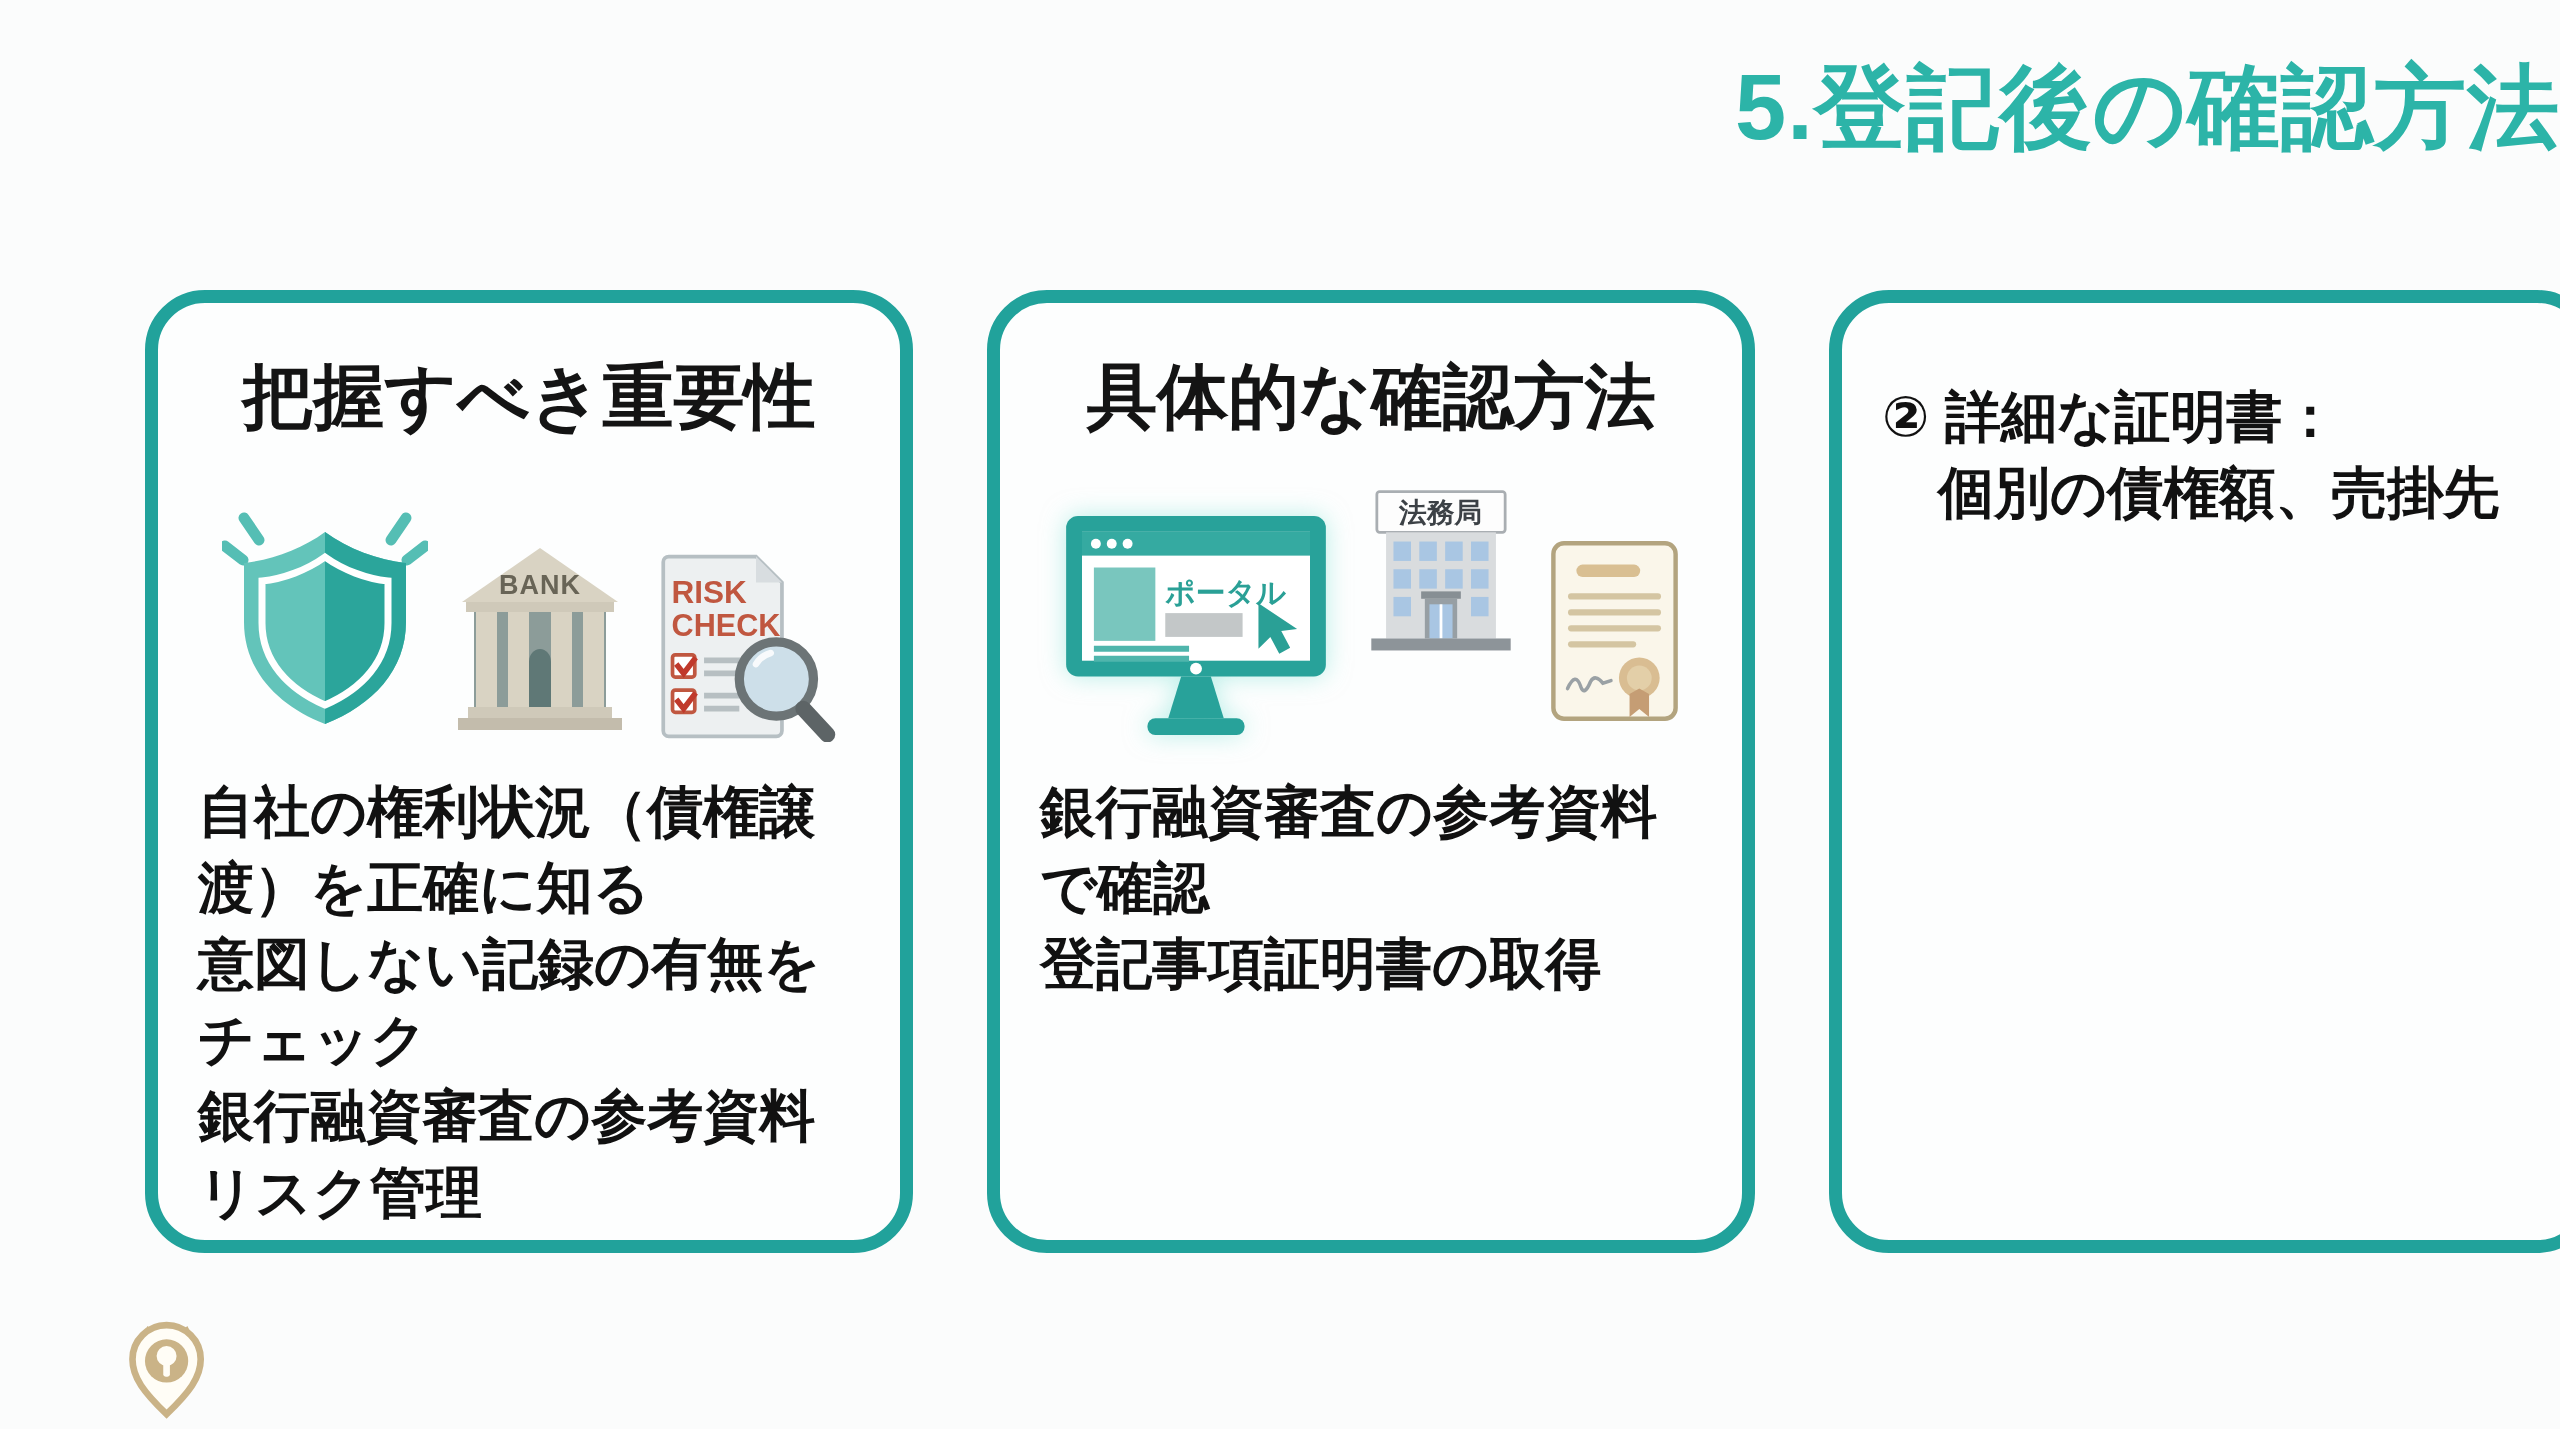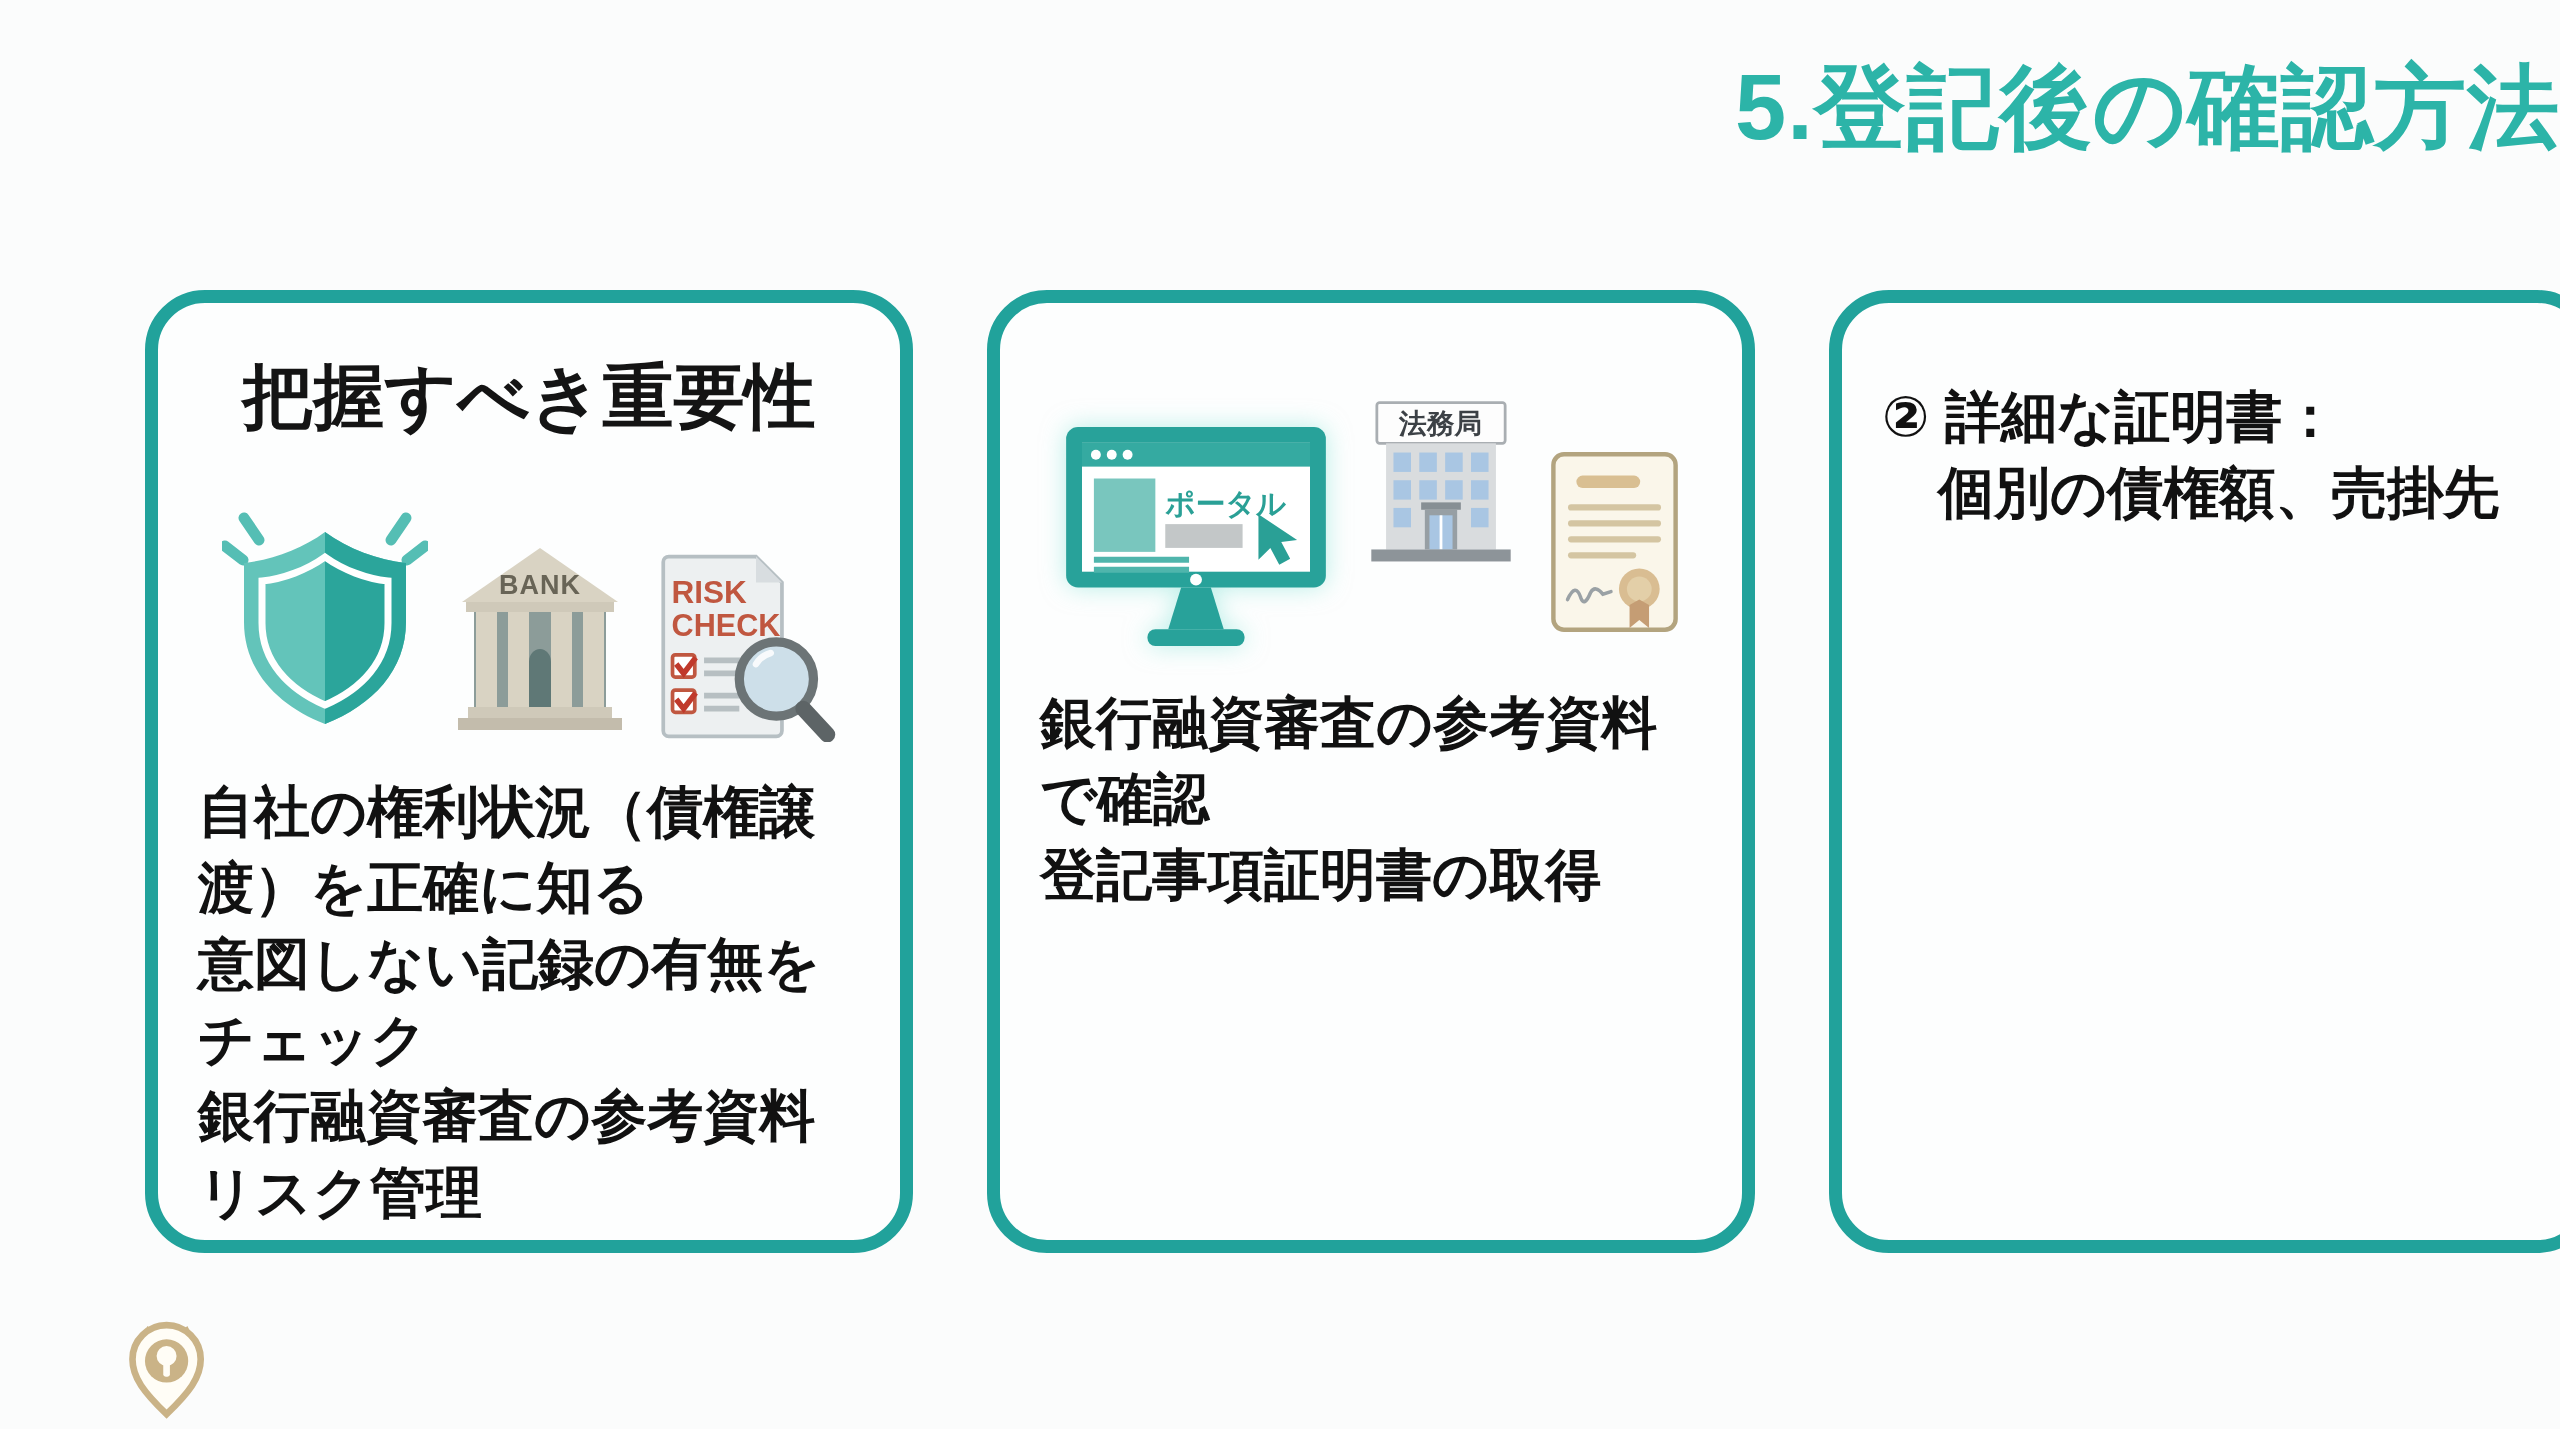--- a/index.html
+++ b/index.html
@@ -116,20 +116,21 @@
       </div>
       <p class="body">自社の権利状況（債権譲
 渡）を正確に知る
 意図しない記録の有無を
 チェック
 銀行融資審査の参考資料
 リスク管理</p>
     </section>
 
     <section class="card">
+      <h2 class="card-title">具体的な確認方法</h2>
       <div class="icon-row">
 
         <svg class="monitor-icon" width="268" height="228" viewBox="0 0 270 230">
           <rect x="4" y="4" width="262" height="162" rx="12" fill="#28a29a"></rect>
           <rect x="20" y="20" width="230" height="130" fill="#ffffff"></rect>
           <rect x="20" y="20" width="230" height="24" fill="#35aaa1"></rect>
           <circle cx="34" cy="32" r="5" fill="#ffffff"></circle>
           <circle cx="50" cy="32" r="5" fill="#ffffff"></circle>
           <circle cx="66" cy="32" r="5" fill="#ffffff"></circle>
           <rect x="32" y="56" width="62" height="74" fill="#79c6be"></rect>

